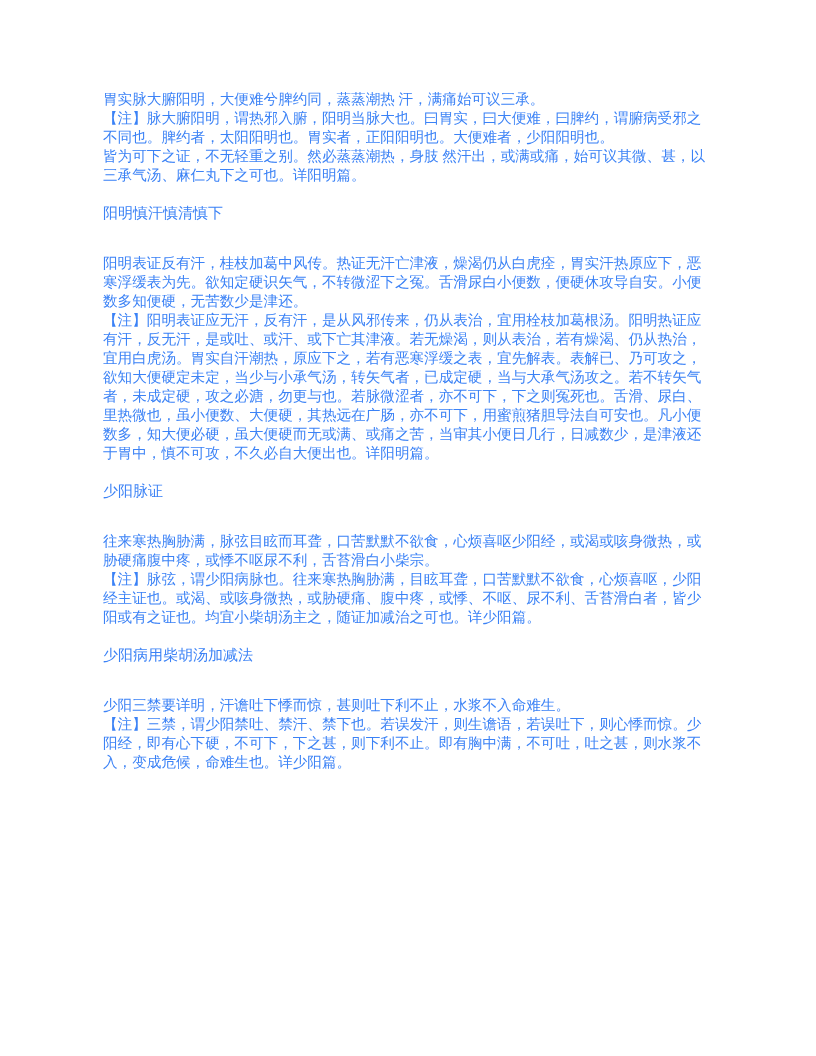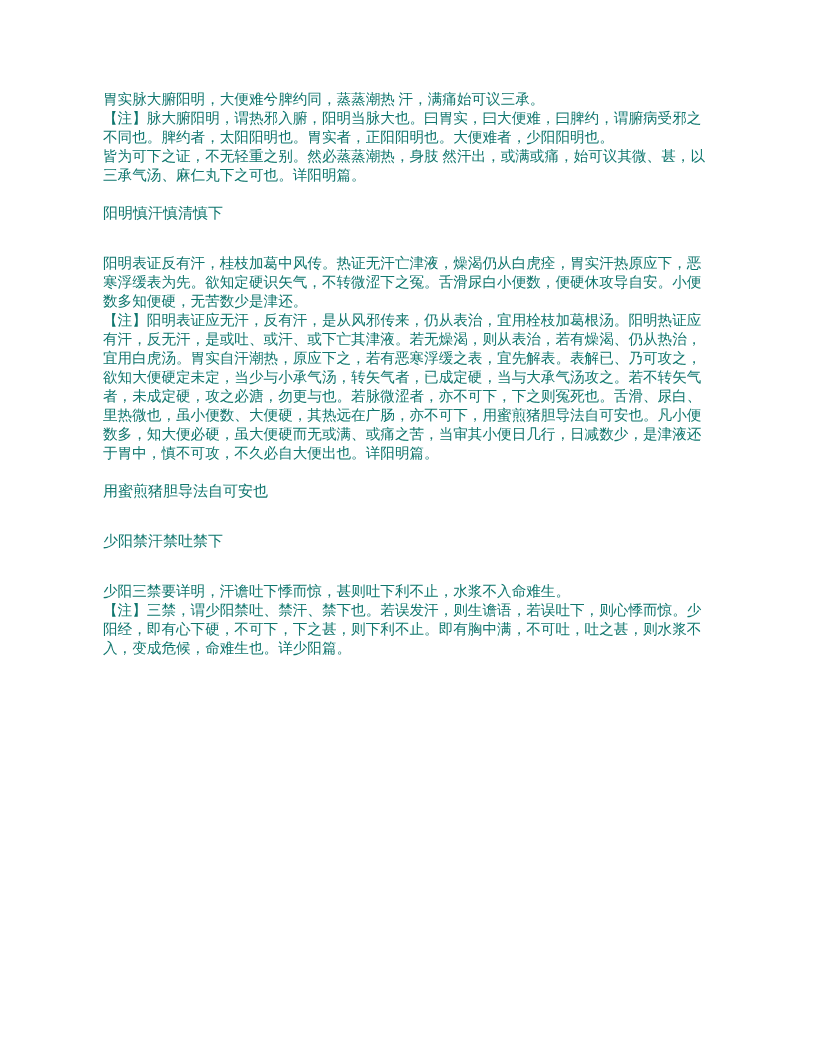--- a/index.html
+++ b/index.html
@@ -7,21 +7,21 @@
     padding: 0;
     background: #ffffff;
   }
   .page {
     position: relative;
     width: 816px;
     height: 1056px;
     background: #ffffff;
     overflow: hidden;
     font-family: "Liberation Serif", "DejaVu Serif", serif;
-    color: #0f766e;
+    color: #3b82f6;
   }
   .content {
     position: absolute;
     left: 103px;
     top: 90px;
     width: 614px;
   }
   .section-heading {
     font-size: 15px;
     line-height: 19px;
@@ -59,27 +59,34 @@
 【注】阳明表证应无汗，反有汗，是从风邪传来，仍从表治，宜用栓枝加葛根汤。阳明热证应
 有汗，反无汗，是或吐、或汗、或下亡其津液。若无燥渴，则从表治，若有燥渴、仍从热治，
 宜用白虎汤。胃实自汗潮热，原应下之，若有恶寒浮缓之表，宜先解表。表解已、乃可攻之，
 欲知大便硬定未定，当少与小承气汤，转矢气者，已成定硬，当与大承气汤攻之。若不转矢气
 者，未成定硬，攻之必溏，勿更与也。若脉微涩者，亦不可下，下之则冤死也。舌滑、尿白、
 里热微也，虽小便数、大便硬，其热远在广肠，亦不可下，用蜜煎猪胆导法自可安也。凡小便
 数多，知大便必硬，虽大便硬而无或满、或痛之苦，当审其小便日几行，日减数少，是津液还
 于胃中，慎不可攻，不久必自大便出也。详阳明篇。</p>
     </div>
 
-
     <div class="section">
-      <h2 class="section-heading">用蜜煎猪胆导法自可安也</h2>
+      <h2 class="section-heading">少阳脉证</h2>
+      <p class="section-body">往来寒热胸胁满，脉弦目眩而耳聋，口苦默默不欲食，心烦喜呕少阳经，或渴或咳身微热，或
+胁硬痛腹中疼，或悸不呕尿不利，舌苔滑白小柴宗。
+【注】脉弦，谓少阳病脉也。往来寒热胸胁满，目眩耳聋，口苦默默不欲食，心烦喜呕，少阳
+经主证也。或渴、或咳身微热，或胁硬痛、腹中疼，或悸、不呕、尿不利、舌苔滑白者，皆少
+阳或有之证也。均宜小柴胡汤主之，随证加减治之可也。详少阳篇。</p>
     </div>
 
     <div class="section">
-      <h2 class="section-heading">少阳禁汗禁吐禁下</h2>
+      <h2 class="section-heading">少阳病用柴胡汤加减法</h2>
+    </div>
+
+    <div class="section">
       <p class="section-body">少阳三禁要详明，汗谵吐下悸而惊，甚则吐下利不止，水浆不入命难生。
 【注】三禁，谓少阳禁吐、禁汗、禁下也。若误发汗，则生谵语，若误吐下，则心悸而惊。少
 阳经，即有心下硬，不可下，下之甚，则下利不止。即有胸中满，不可吐，吐之甚，则水浆不
 入，变成危候，命难生也。详少阳篇。</p>
     </div>
 
   </div>
 </div>
 
 </body></html>

